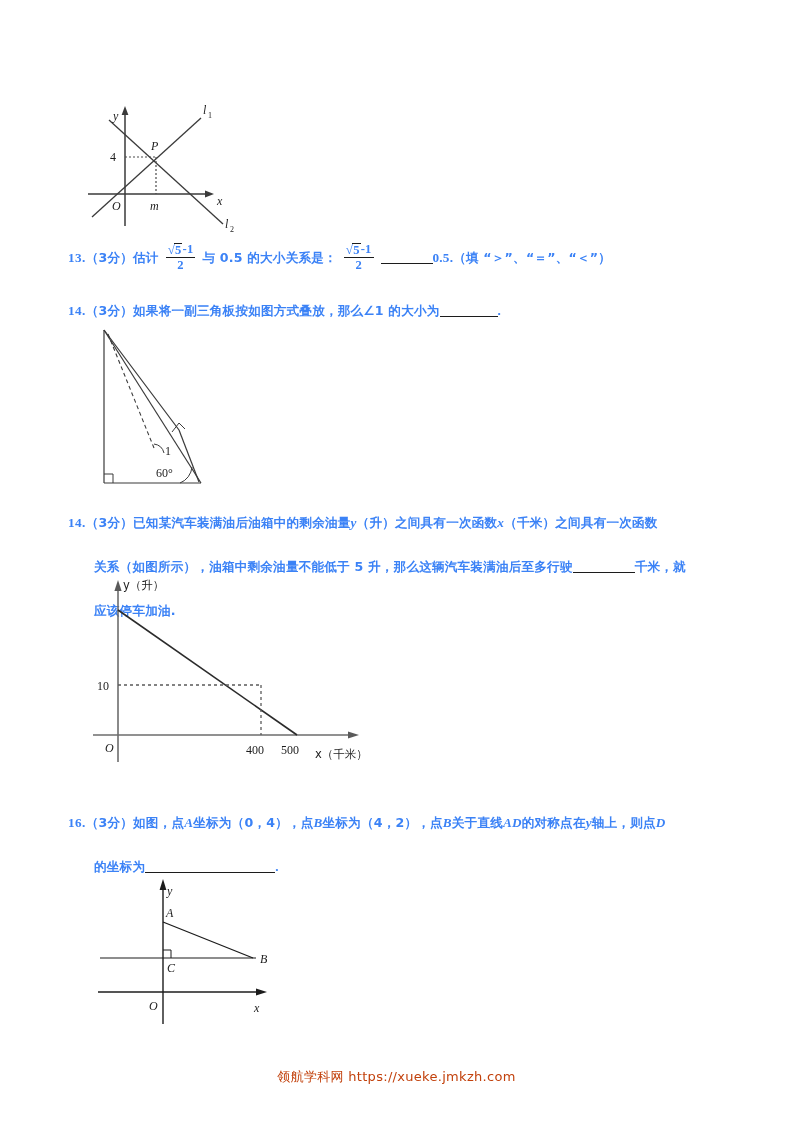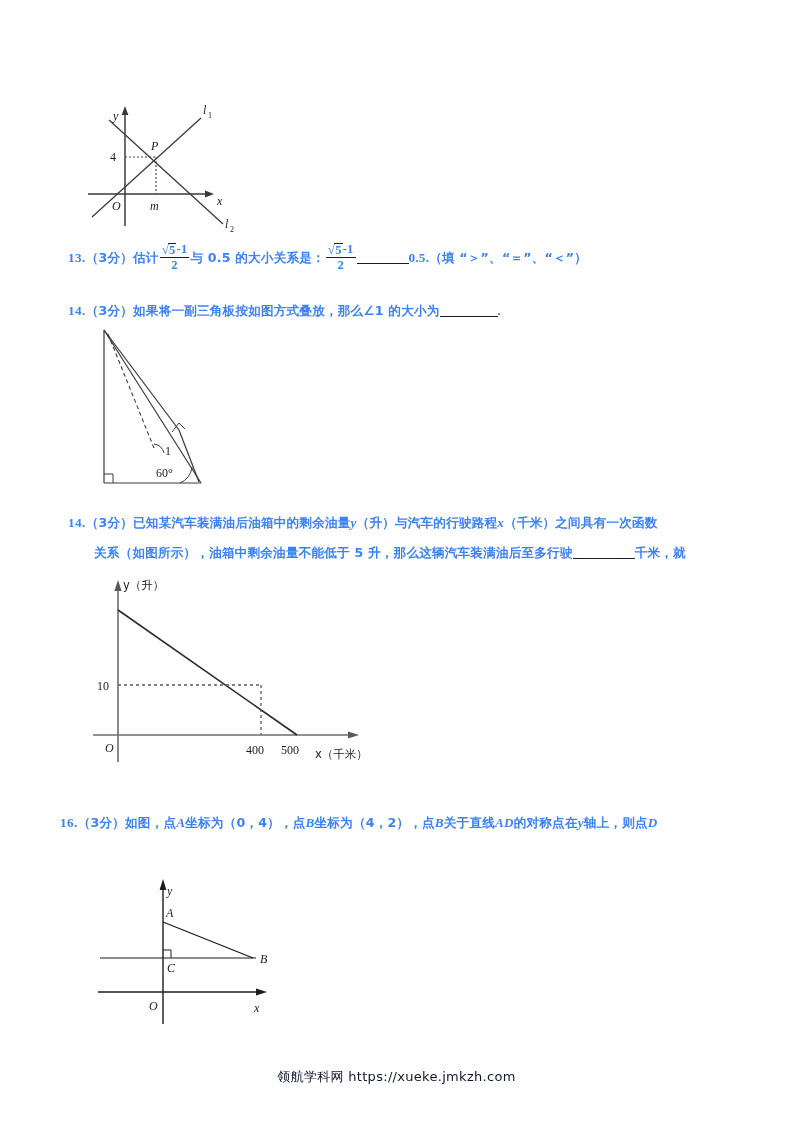--- a/index.html
+++ b/index.html
@@ -24,33 +24,33 @@
   .qtext {
     position: absolute;
     font-size: 13.2px;
     line-height: 30px;
     letter-spacing: 0.2px;
     color: #3b82f6;
     white-space: nowrap;
     font-weight: bold;
   }
   .qline { display: block; white-space: nowrap; }
-  .indent { padding-left: 26px; }
+  .indent { padding-left: 26px; margin-top: 14px; }
 
   .num { letter-spacing: 0.4px; }
   .cn { font-family: "DejaVu Sans", "Liberation Sans", sans-serif; font-size: 12.6px; }
   .it { font-style: italic; font-family: "Liberation Serif", serif; }
 
   
   .frac {
     display: inline-block;
     vertical-align: -0.55em;
     text-align: center;
     line-height: 1.05;
-    margin: 0 1px;
+    margin: 0 7px;
     font-size: 12.6px;
   }
   .frac .top {
     display: block;
     border-bottom: 1.1px solid #1c1c1c;
     padding: 0 2px 1px 2px;
   }
   .frac .bot { display: block; padding-top: 1px; }
   .radical {
     display: inline-block;
@@ -97,21 +97,21 @@
 
   
   .footer {
     position: absolute;
     left: 0;
     right: 0;
     top: 1068px;
     text-align: center;
     font-family: "DejaVu Sans", "Liberation Sans", sans-serif;
     font-size: 13px;
-    color: #0f172a;
+    color: #c2410c;
     letter-spacing: 0.3px;
   }
 </style>
 </head>
 <body>
 
 <div class="page">
 
   <div class="fig" style="left:80px; top:98px; width:170px; height:135px;">
     <svg width="170" height="135" viewBox="0 0 170 135">
@@ -173,24 +173,27 @@
       <path d="M 58 122 A 12 12 0 0 1 68 131" fill="none" stroke="#3a3a3a" stroke-width="1"></path>
       <text class="num-lbl" x="69" y="133">1</text>
 
       <path d="M 84 161 A 19 19 0 0 0 96 145" fill="none" stroke="#3a3a3a" stroke-width="1"></path>
       <text class="num-lbl" x="60" y="155">60°</text>
     </svg>
   </div>
 
   <div class="qtext" style="left:68px; top:508px;">
     <span class="qline">
-      <span class="num">14.</span><span class="cn">（3分）</span><span class="cn">已知某汽车装满油后油箱中的剩余油量</span><span class="it">y</span><span class="cn">（升）与汽车的行驶路程</span><span class="it">x</span><span class="cn">（千米）之间具有一次函数</span>
+      <span class="num">14.</span><span class="cn">（3分）</span><span class="cn">已知某汽车装满油后油箱中的剩余油量</span><span class="it">y</span><span class="cn">（升）之间具有一次函数</span><span class="it">x</span><span class="cn">（千米）之间具有一次函数</span>
     </span>
     <span class="qline indent">
       <span class="cn">关系（如图所示），油箱中剩余油量不能低于 5 升，那么这辆汽车装满油后至多行驶</span><span class="blank w2"></span><span class="cn">千米，就</span>
+    </span>
+    <span class="qline indent">
+      <span class="cn">应该停车加油.</span>
     </span>
   </div>
 
   <div class="fig" style="left:85px; top:572px; width:320px; height:195px;">
     <svg width="320" height="195" viewBox="0 0 320 195">
 
       <line x1="33" y1="190" x2="33" y2="18" stroke="#6d6d6d" stroke-width="1.6"></line>
       <polygon points="33,8 29.4,19 36.6,19" fill="#5a5a5a"></polygon>
 
       <line x1="8" y1="163" x2="265" y2="163" stroke="#6d6d6d" stroke-width="1.6"></line>
@@ -203,23 +206,26 @@
 
       <text class="cn-lbl" x="38" y="17">y（升）</text>
       <text class="cn-lbl" x="230" y="186">x（千米）</text>
       <text class="lbl" x="20" y="180">O</text>
       <text class="num-lbl" x="12" y="118">10</text>
       <text class="num-lbl" x="161" y="182">400</text>
       <text class="num-lbl" x="196" y="182">500</text>
     </svg>
   </div>
 
-  <div class="qtext" style="left:60px; top:808px;">
+  <div class="qtext" style="left:68px; top:808px;">
     <span class="qline">
       <span class="num">16.</span><span class="cn">（3分）</span><span class="cn">如图，点</span><span class="it">A</span><span class="cn">坐标为（0，4），点</span><span class="it">B</span><span class="cn">坐标为（4，2），点</span><span class="it">B</span><span class="cn">关于直线</span><span class="it">AD</span><span class="cn">的对称点在</span><span class="it">y</span><span class="cn">轴上，则点</span><span class="it">D</span>
+    </span>
+    <span class="qline indent">
+      <span class="cn">的坐标为</span><span class="blank w4"></span><span>.</span>
     </span>
   </div>
 
   <div class="fig" style="left:88px; top:872px; width:230px; height:160px;">
     <svg width="230" height="160" viewBox="0 0 230 160">
 
       <line x1="75" y1="152" x2="75" y2="16" stroke="#1c1c1c" stroke-width="1.4"></line>
       <polygon points="75,7 71.6,18 78.4,18" fill="#1c1c1c"></polygon>
 
       <line x1="10" y1="120" x2="170" y2="120" stroke="#1c1c1c" stroke-width="1.4"></line>

